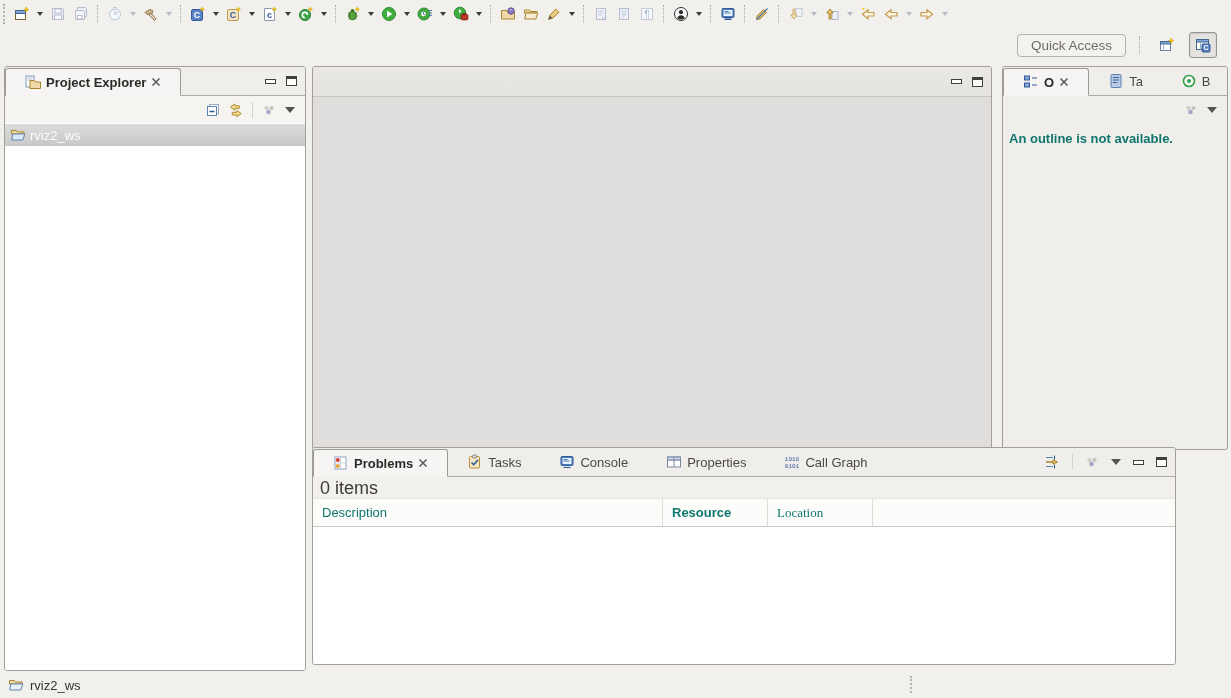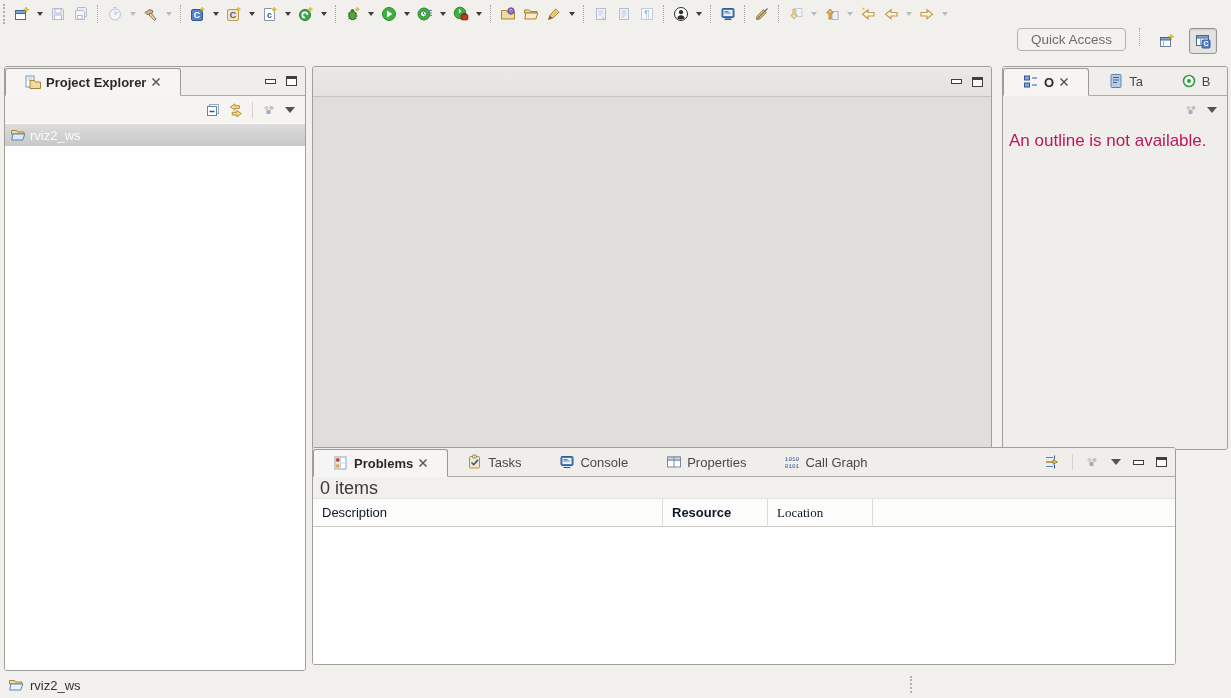--- a/index.html
+++ b/index.html
@@ -6,21 +6,21 @@
   html,body { margin:0; padding:0; }
   body {
     width:1231px; height:698px; position:relative; overflow:hidden;
     background:#f2f0ed; font-family:"Liberation Sans", sans-serif;
     font-size:13px; color:#3b3a38;
   }
   
   .tb1 { position:absolute; top:0; left:0; right:0; height:28px;
          display:flex; align-items:center; padding-left:2px; }
   .tb2 { position:absolute; top:28px; left:0; right:0; height:34px;
-         display:flex; align-items:flex-start; justify-content:flex-end;
+         display:flex; align-items:center; justify-content:flex-end;
          padding-right:14px; gap:8px; }
   .tbbtn { width:23px; height:24px; display:flex; align-items:center; justify-content:center; flex:0 0 auto; }
   .dd { width:13px; height:24px; display:flex; align-items:center; justify-content:center; flex:0 0 auto; }
   .tri { width:0; height:0; border-left:3.5px solid transparent; border-right:3.5px solid transparent; border-top:4.5px solid #3e3c39; }
   .tri.dis { border-top-color:#b9bcc6; }
   .tri.flat { border-left-width:5px; border-right-width:5px; border-top-width:6px; border-top-color:#55534f; }
   .tbsep { width:1px; height:18px; border-left:1px dotted #a9a7a3; margin:0 5px; flex:0 0 auto; }
   .tbhandle { width:3px; height:20px; border-left:2px dotted #b3b1ad; margin:0 4px 0 1px; flex:0 0 auto; }
   .i16 { width:16px; height:16px; display:block; }
   .i14 { width:14px; height:14px; display:block; }
@@ -37,30 +37,30 @@
   .strip-fill { flex:1; }
   .mmwrap { display:flex; align-items:center; gap:10px; padding:0 8px 0 4px; height:100%; }
   .mm-min { width:11px; height:5px; border:1.5px solid #413f3c; background:#fcfcfb; }
   .mm-max { width:11px; height:10px; border:1.5px solid #413f3c; border-top-width:3px; background:#fcfcfb; }
   .viewbar { height:27px; display:flex; align-items:center; justify-content:flex-end; gap:9px; padding:0 10px; }
   .vb-sep { width:1px; height:16px; border-left:1px solid #d4d2ce; }
   
   .tree-row { height:22px; display:flex; align-items:center; gap:4px; padding:0 5px;
               background:linear-gradient(#dcdcdc,#c8c8c8); color:#fbfbfb; }
   
-  .outline-msg { padding:8px 6px; color:#be185d; font-size:17px; }
+  .outline-msg { padding:8px 6px; color:#0f766e; font-size:13px;font-weight:bold; }
   
   .edstrip { height:30px; background:linear-gradient(#ebe9e6,#e4e2df); border-bottom:1px solid #c6c4c0;
              display:flex; align-items:center; justify-content:flex-end; }
   .edcontent { position:absolute; top:30px; left:0; right:0; bottom:0; background:#e0dedc; }
   
   .items-row { height:22px; line-height:22px; padding:0 7px; background:#f2f0ed; font-size:18px;
                color:#3c3a38; border-bottom:1px solid #e6e4e0; }
   .thead { display:flex; height:28px; background:#fcfcfb; border-bottom:1px solid #cbc9c5; }
-  .th { display:flex; align-items:center; padding:4px 9px; color:#0f172a; border-right:1px solid #dedcd8; }
+  .th { display:flex; align-items:center; padding:4px 9px; color:#0f766e; border-right:1px solid #dedcd8; }
   
   .statusbar { position:absolute; left:0; right:0; top:672px; height:26px;
                display:flex; align-items:center; gap:6px; padding-left:8px; color:#333; }
   .sb-sep { position:absolute; left:910px; top:676px; height:17px; width:2px; border-left:2px dotted #b3b1ad; }
   .close-x { display:flex; align-items:center; }
 </style>
 </head>
 <body>
 
 <div class="tb1">

